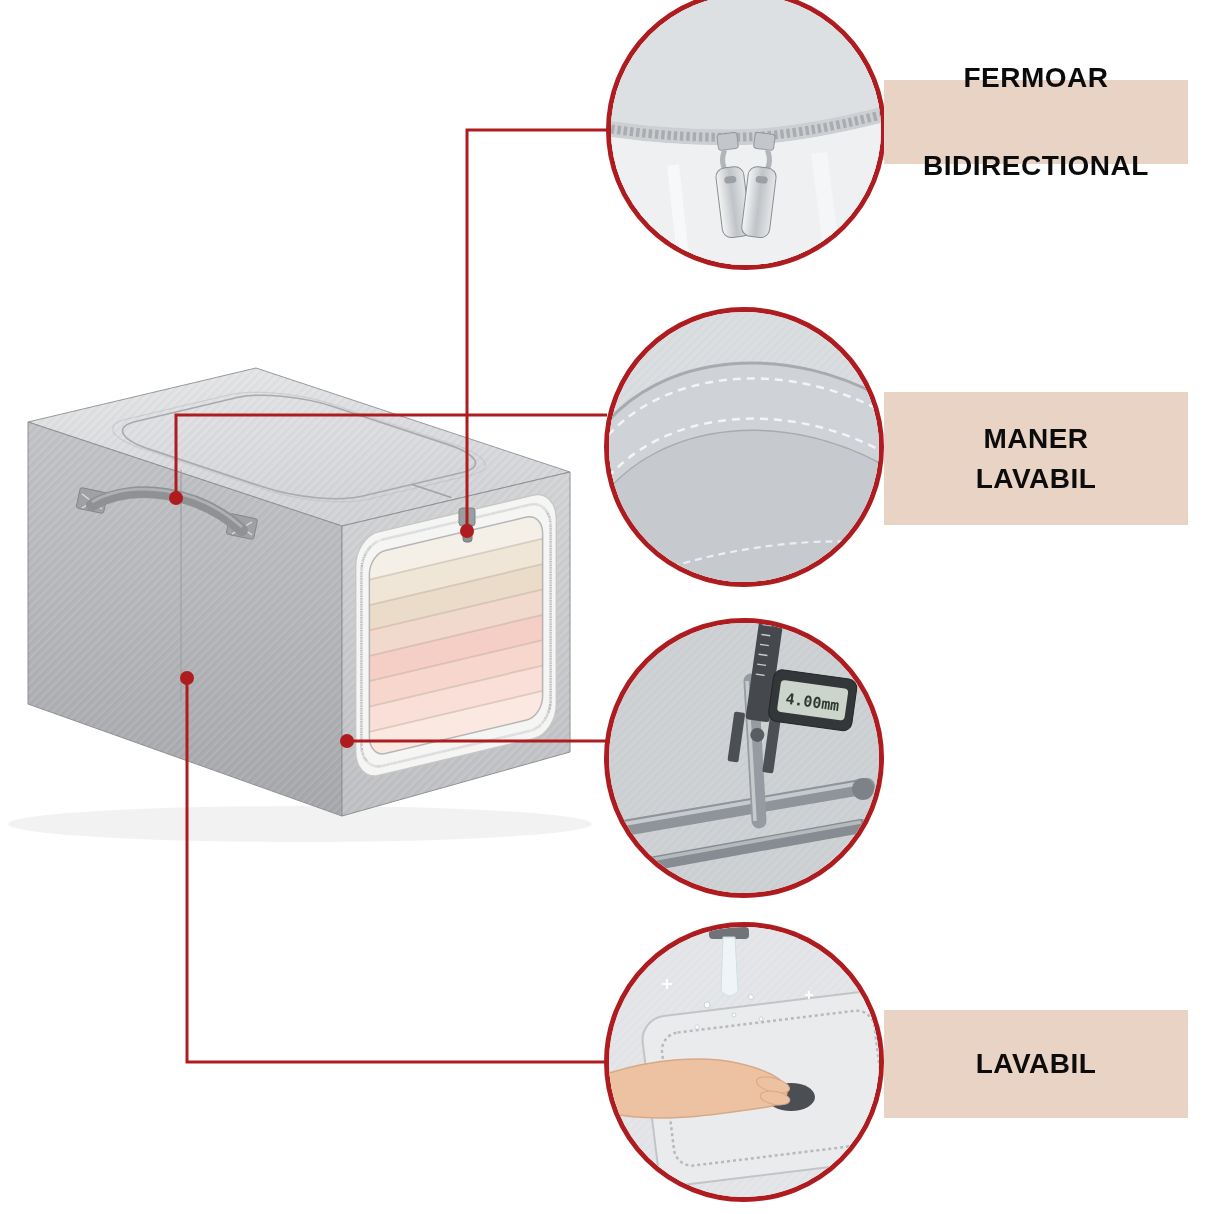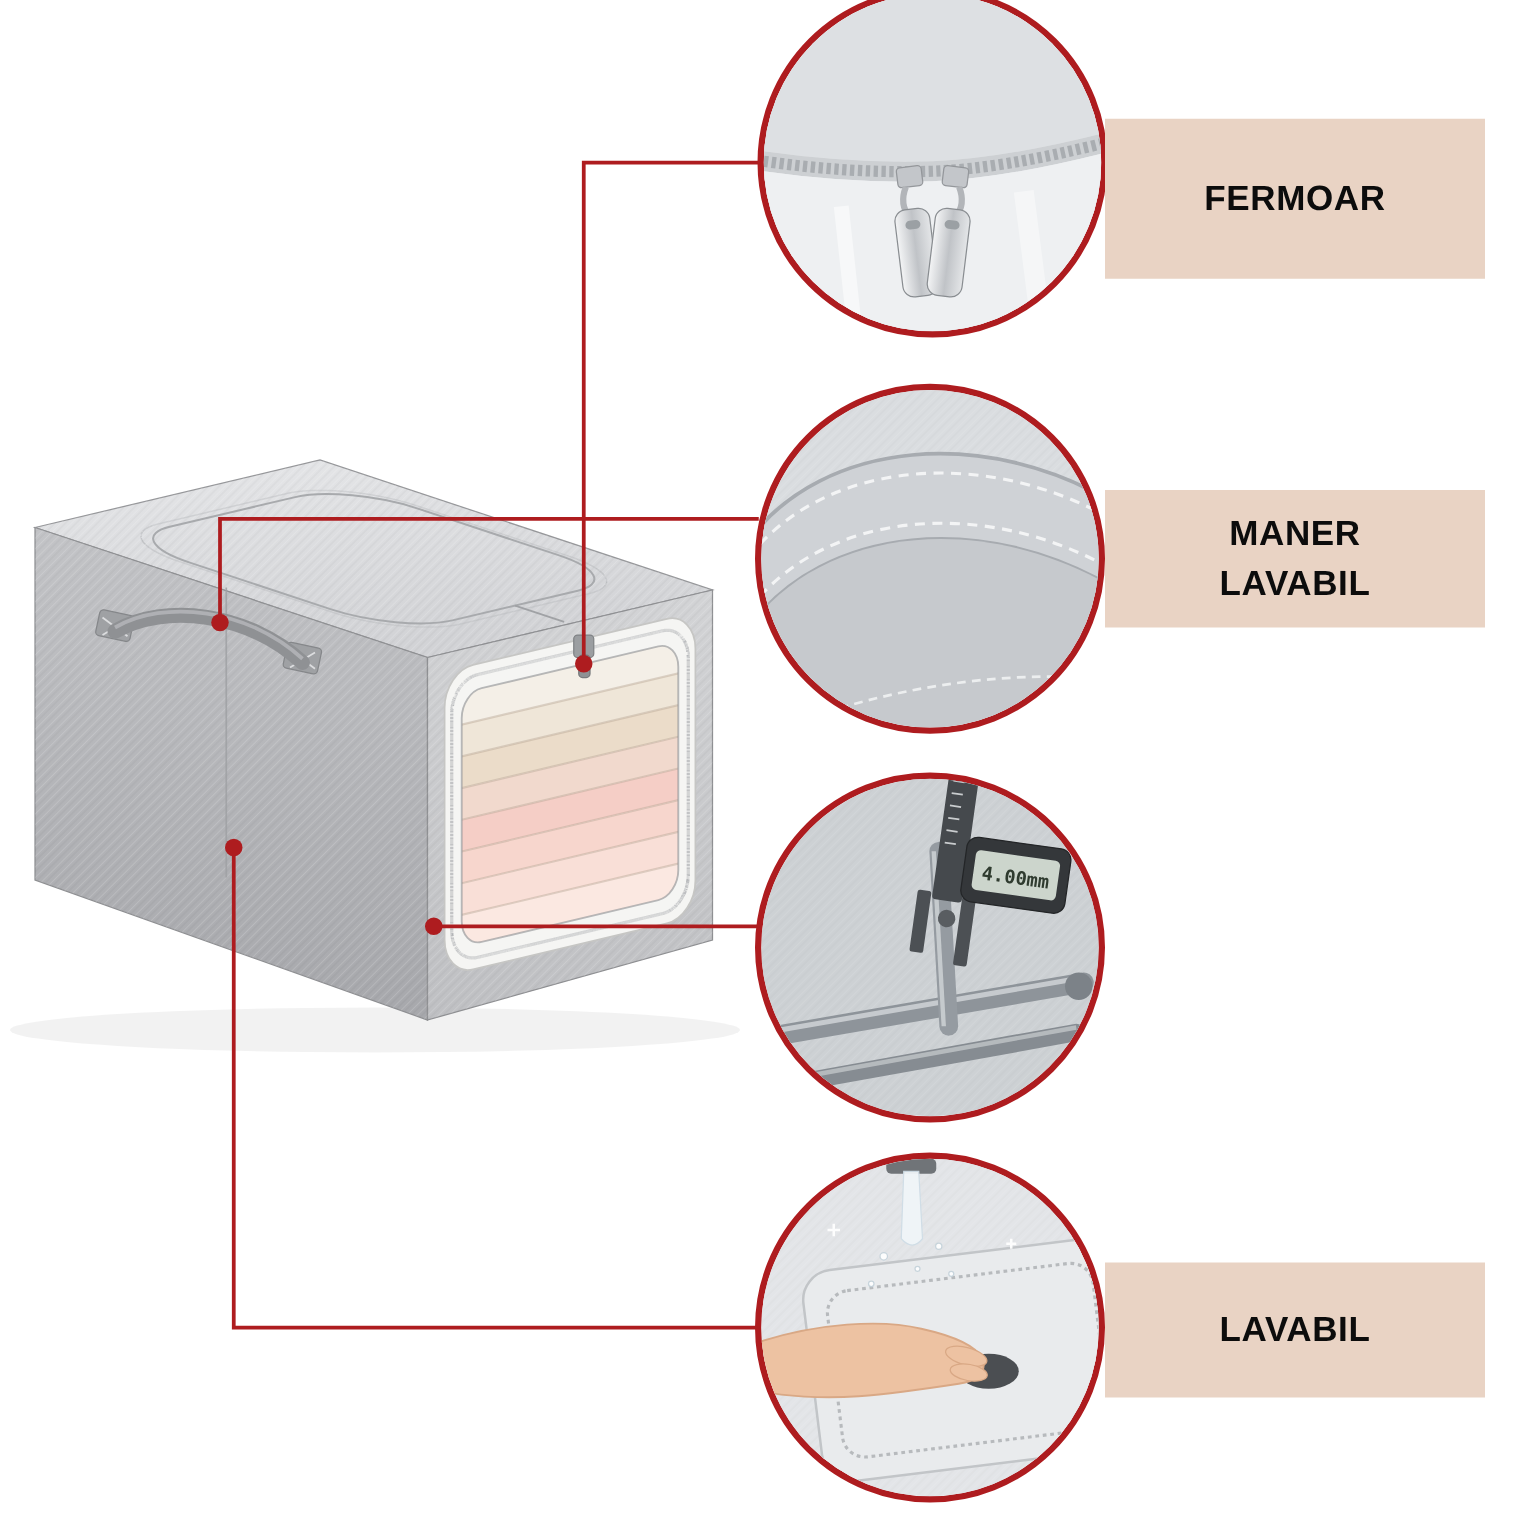--- a/index.html
+++ b/index.html
@@ -214,24 +214,25 @@
           <circle cx="125" cy="88" r="2"></circle>
       </g>
       <path d="M58 52 v10 M53 57 h10 M200 64 v8 M196 68 h8" stroke="#ffffff" stroke-width="2" opacity="0.9"></path>
       <ellipse cx="182" cy="170" rx="24" ry="14" fill="#4b4e52"></ellipse>
       <path d="M0 146 C 45 132 95 128 128 136 C 155 142 172 150 177 160 C 181 170 172 178 158 180 C 132 184 104 188 78 190 C 48 192 18 190 0 186 Z" fill="#edc2a2" stroke="#d9a885" stroke-width="1.5"></path>
       <ellipse cx="164" cy="158" rx="17" ry="7" fill="#edc2a2" stroke="#d9a885" stroke-width="1" transform="rotate(15 164 158)"></ellipse>
       <ellipse cx="166" cy="171" rx="15" ry="6.5" fill="#edc2a2" stroke="#d9a885" stroke-width="1" transform="rotate(10 166 171)"></ellipse>
     </svg>
   </div>
 
-  <div class="label-box" style="top:95px;height:128px;gap:48px;">
+  <div class="label-box" style="top:80px;height:84px;gap:48px;">
     <span class="label-line">FERMOAR</span>
-  </div>
-  <div class="label-box" style="top:392px;height:110px;">
+    <span class="label-line">BIDIRECTIONAL</span>
+  </div>
+  <div class="label-box" style="top:392px;height:133px;">
     <span class="label-line">MANER</span>
     <span class="label-line">LAVABIL</span>
   </div>
   <div class="label-box" style="top:1010px;height:108px;">
     <span class="label-line">LAVABIL</span>
     <span class="label-line"></span>
   </div>
 
 </div>
 

